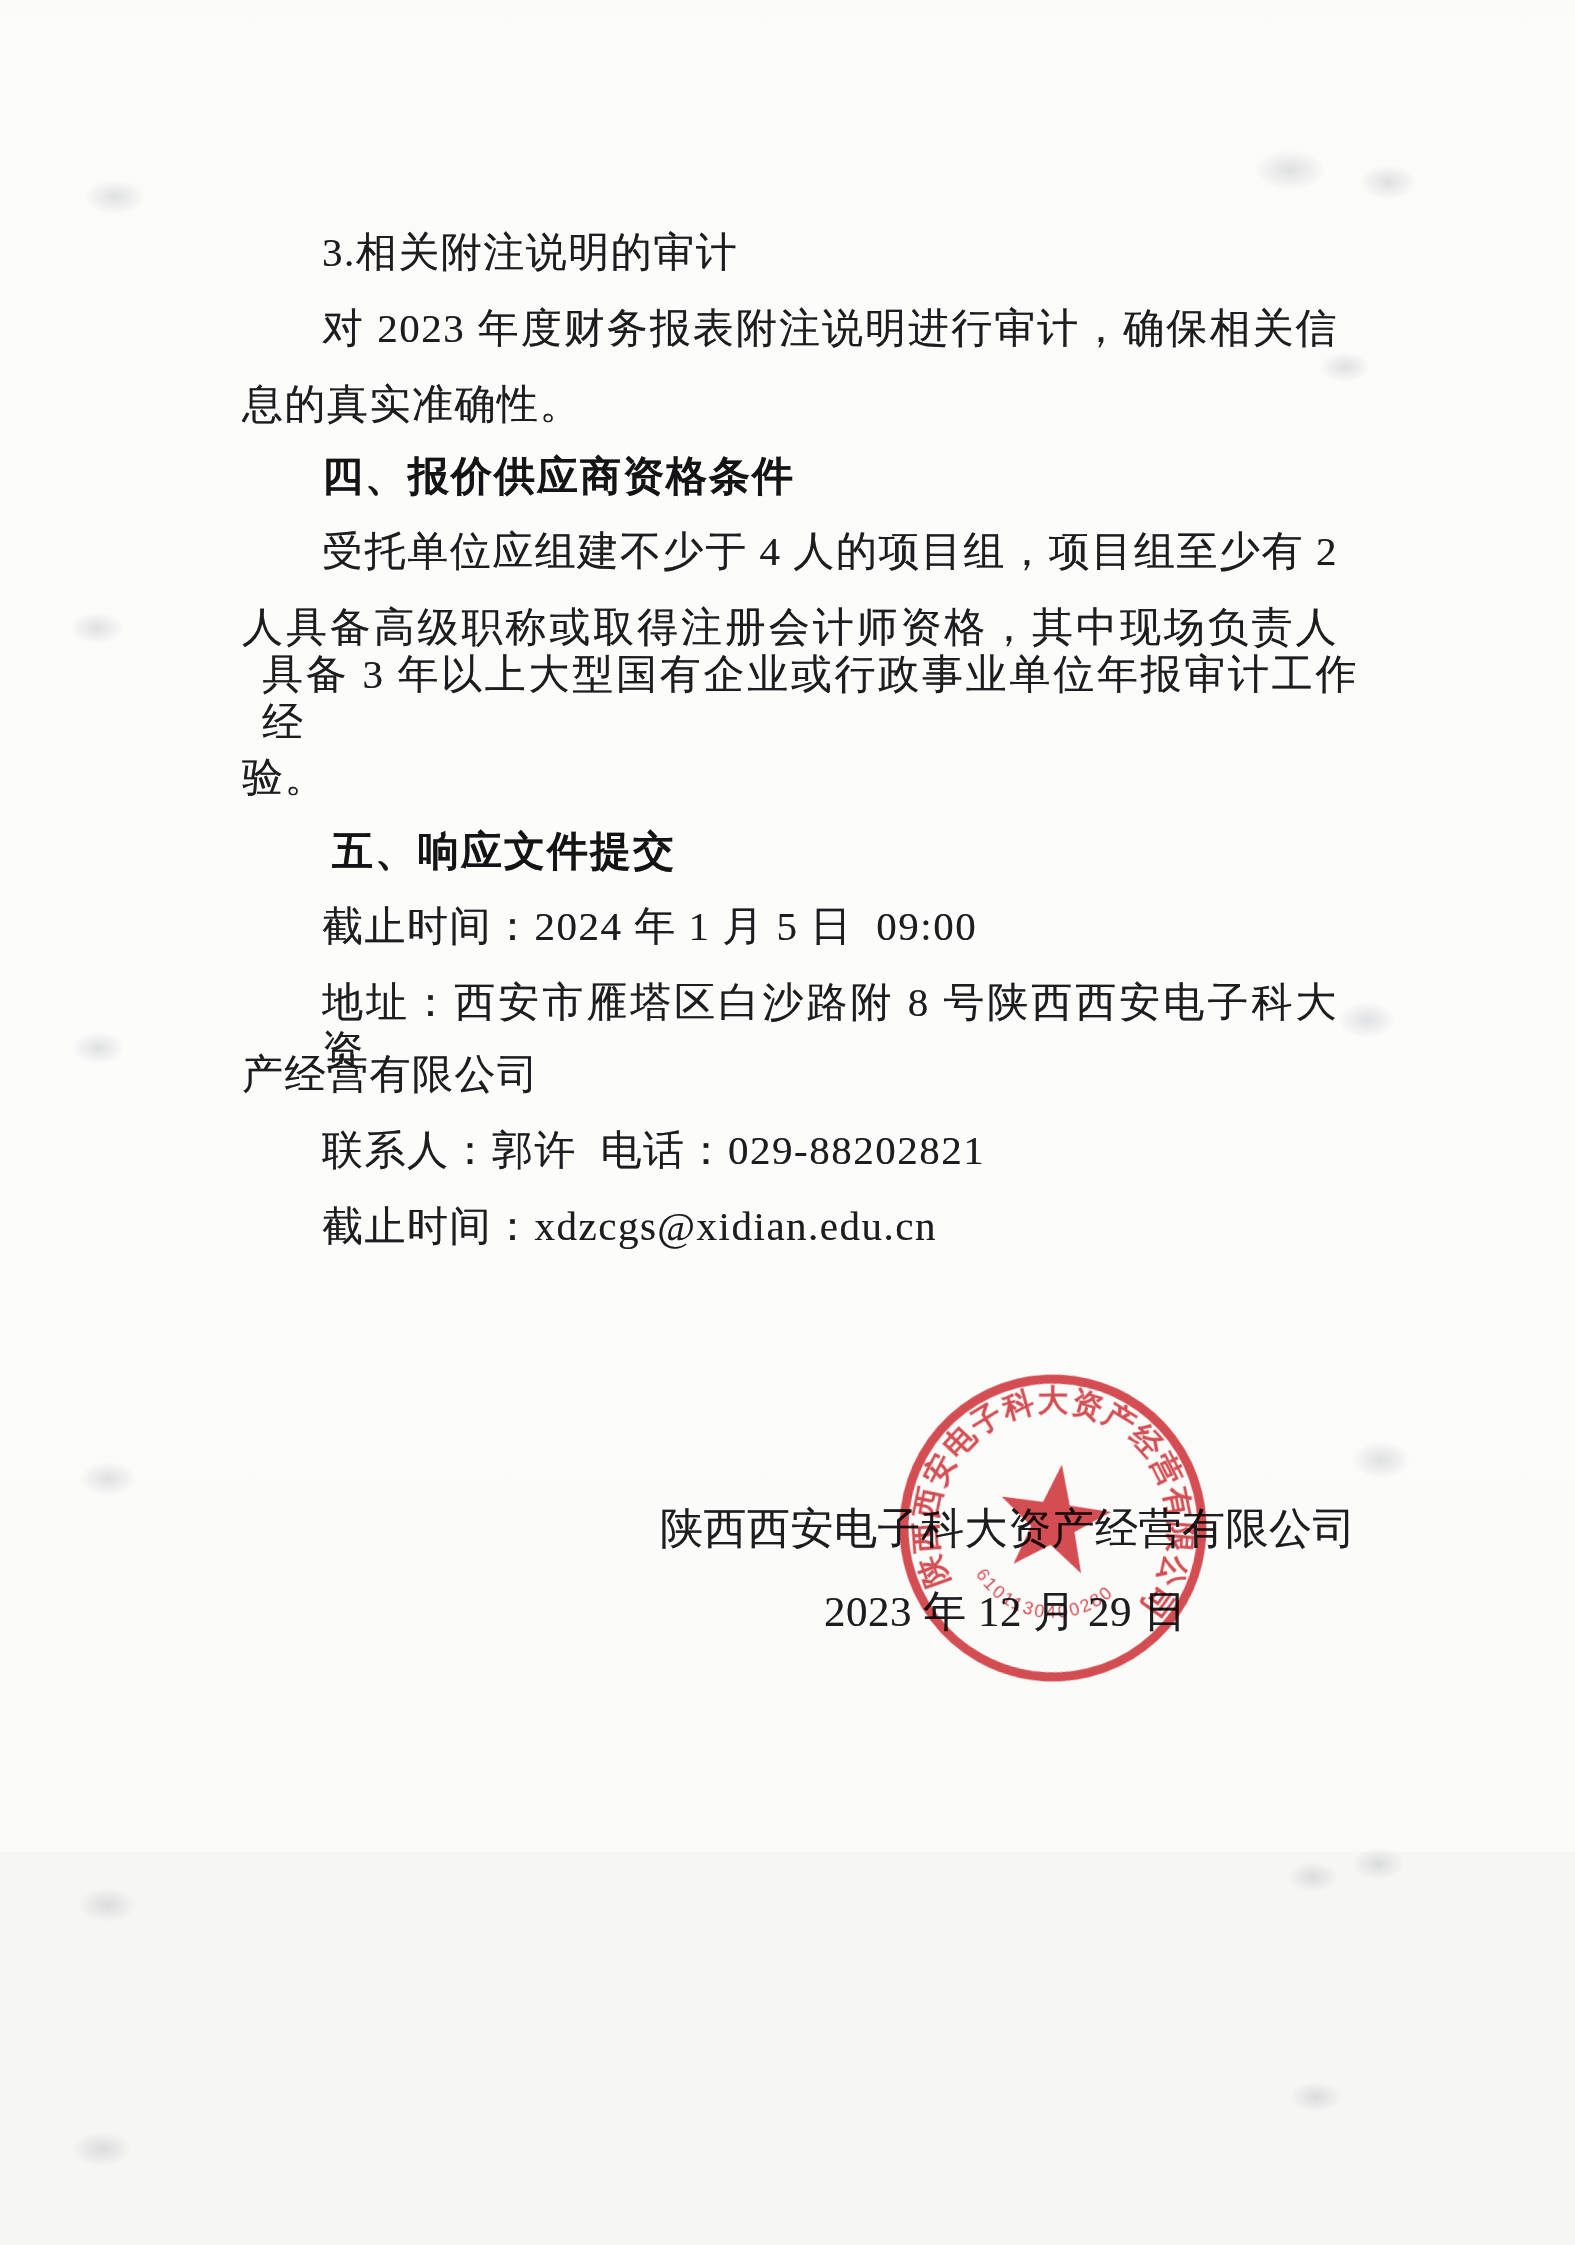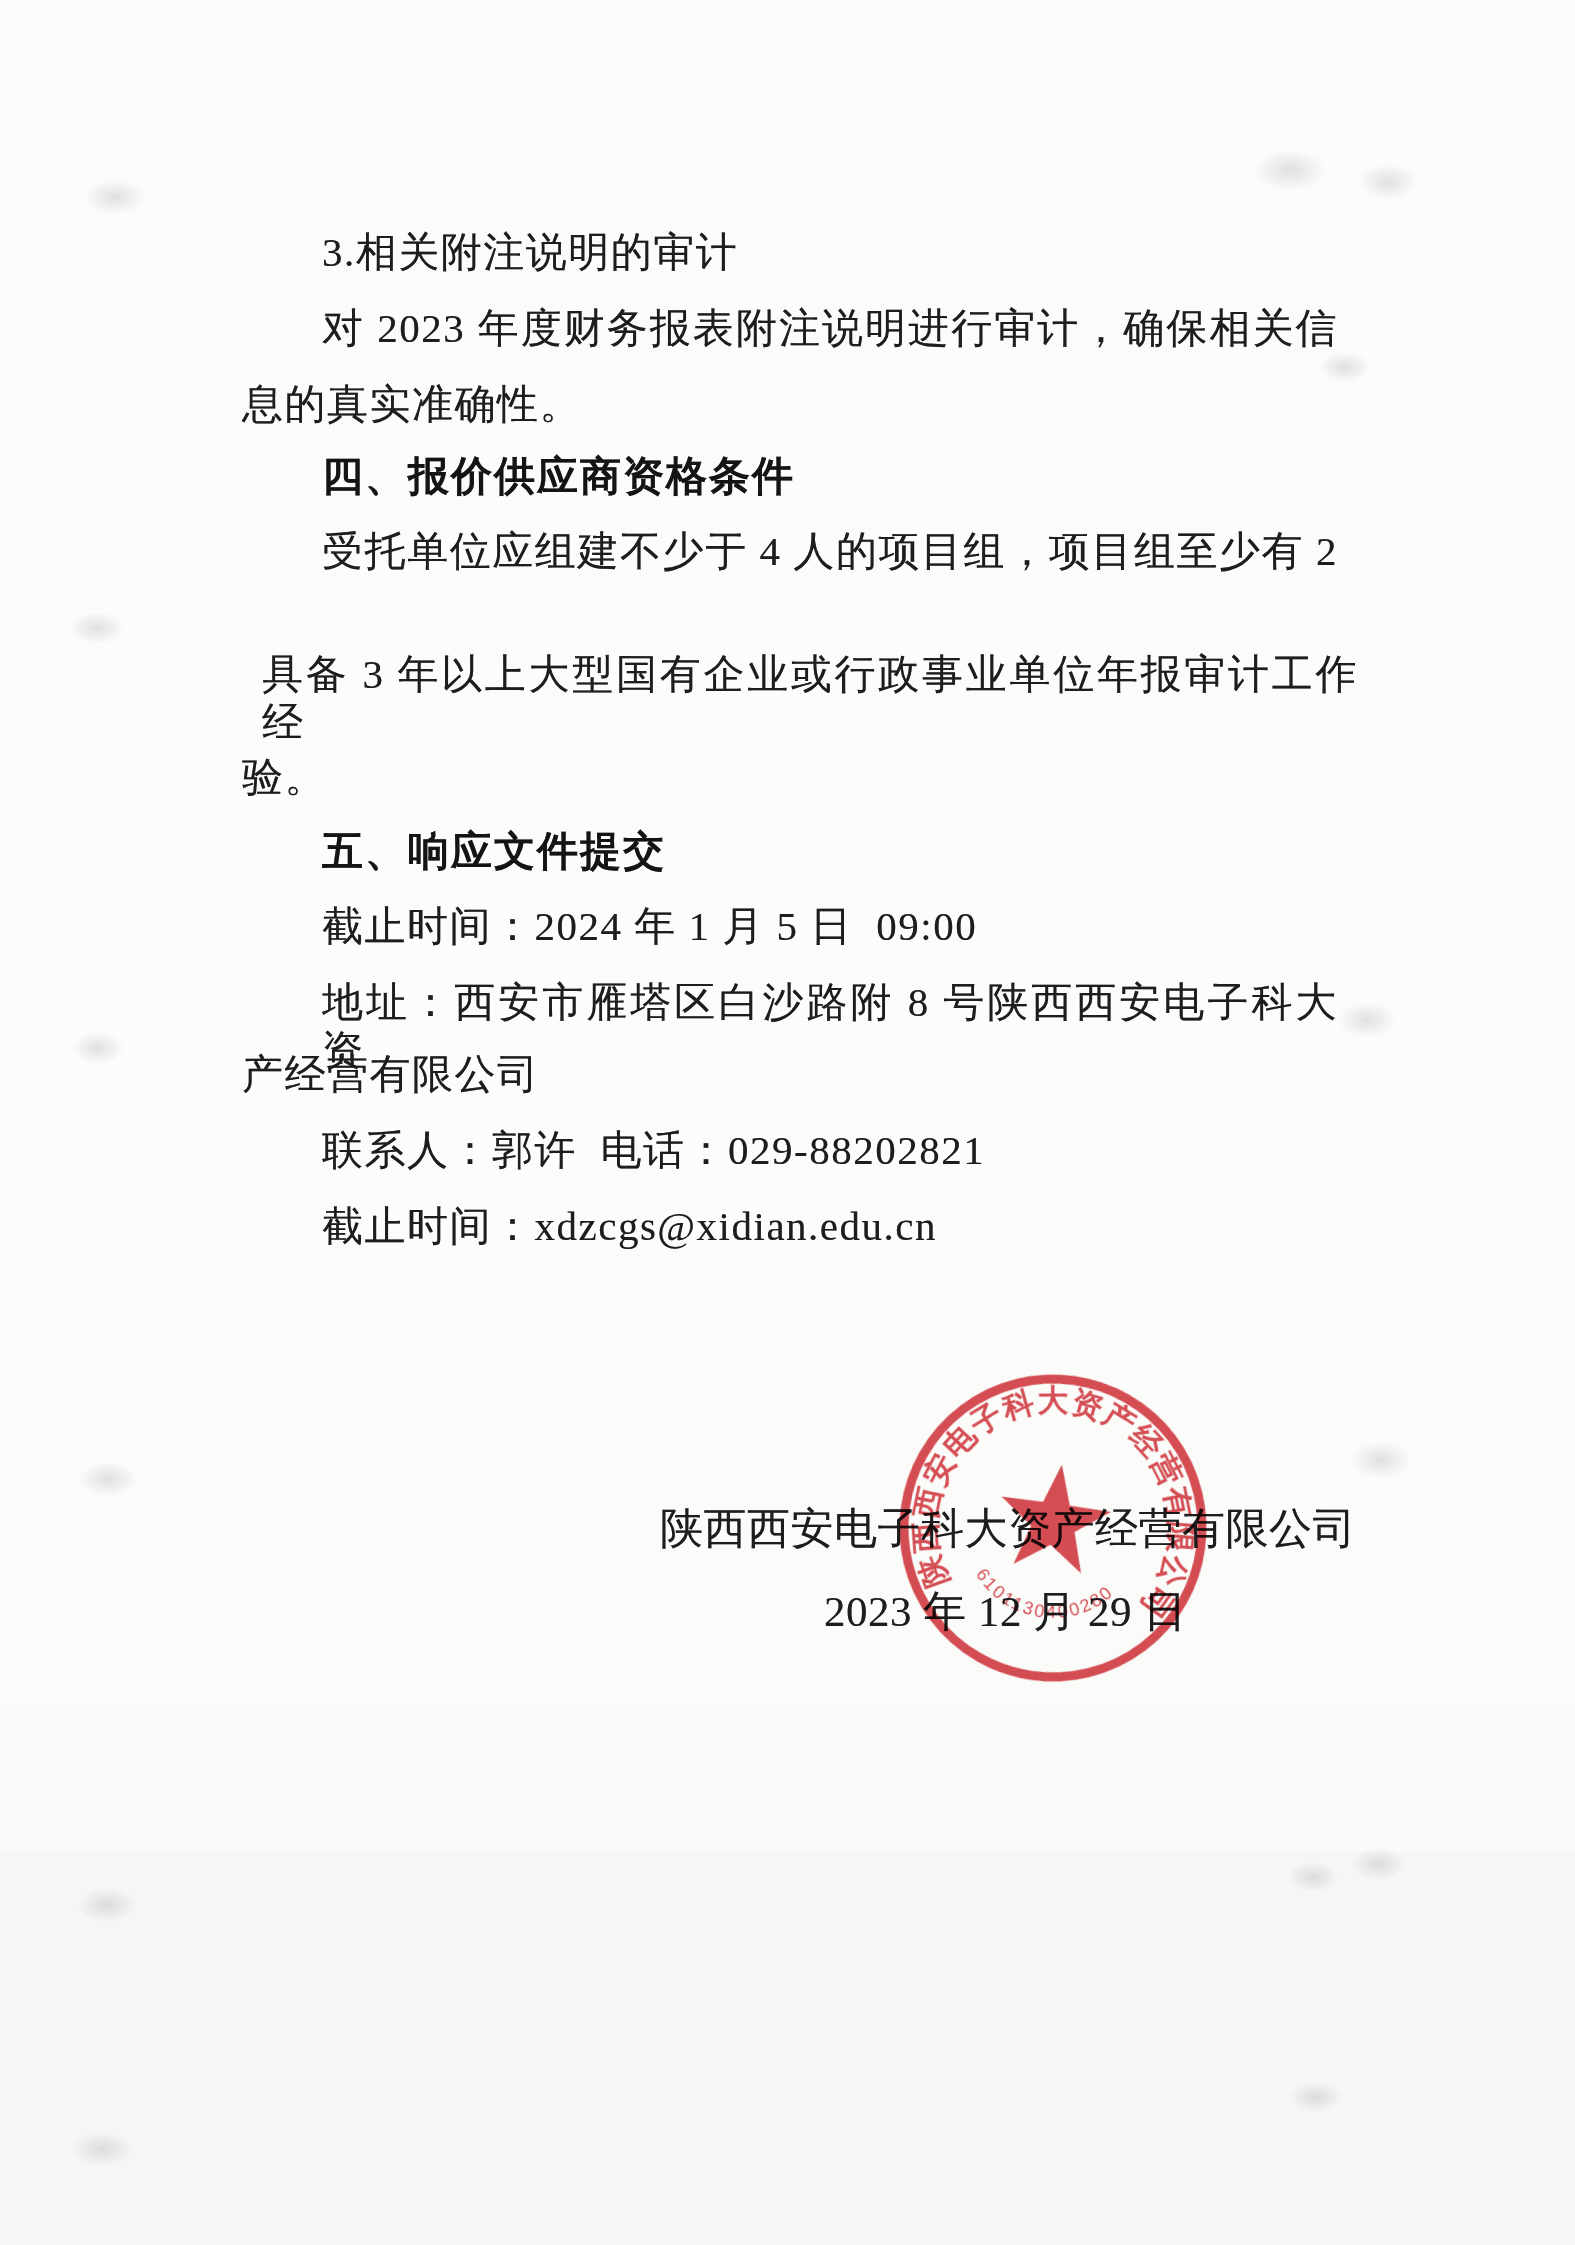--- a/index.html
+++ b/index.html
@@ -63,23 +63,24 @@
 </head>
 <body>
 
 <div class="page">
 
   <div class="line" style="left:322px;top:228px;">3.相关附注说明的审计</div>
   <div class="line fill" style="left:322px;top:304px;width:1016px;">对 2023 年度财务报表附注说明进行审计，确保相关信</div>
   <div class="line" style="left:242px;top:380px;">息的真实准确性。</div>
   <div class="line heading" style="left:322px;top:452px;">四、报价供应商资格条件</div>
   <div class="line fill" style="left:322px;top:527px;width:1016px;">受托单位应组建不少于 4 人的项目组，项目组至少有 2</div>
+  <div class="line fill" style="left:242px;top:603px;width:1096px;">人具备高级职称或取得注册会计师资格，其中现场负责人</div>
   <div class="line fill" style="left:242px;top:650px;width:1096px;margin-left:20px;">具备 3 年以上大型国有企业或行政事业单位年报审计工作经</div>
   <div class="line" style="left:242px;top:753px;">验。</div>
-  <div class="line heading" style="left:322px;top:827px;">五、响应文件提交</div>
+  <div class="line heading" style="left:332px;top:827px;">五、响应文件提交</div>
   <div class="line" style="left:322px;top:902px;">截止时间：2024 年 1 月 5 日  09:00</div>
   <div class="line fill" style="left:322px;top:978px;width:1016px;">地址：西安市雁塔区白沙路附 8 号陕西西安电子科大资</div>
   <div class="line" style="left:242px;top:1050px;">产经营有限公司</div>
   <div class="line" style="left:322px;top:1126px;text-align:center;">联系人：郭许  电话：029-88202821</div>
   <div class="line" style="left:322px;top:1202px;">截止时间：xdzcgs@xidian.edu.cn</div>
 
   <div class="sig" style="left:660px;top:1500px;">陕西西安电子科大资产经营有限公司</div>
   <div class="sig" style="left:824px;top:1583px;">2023 年 12 月 29 日</div>
 
   <svg class="seal" viewBox="0 0 360 360">

